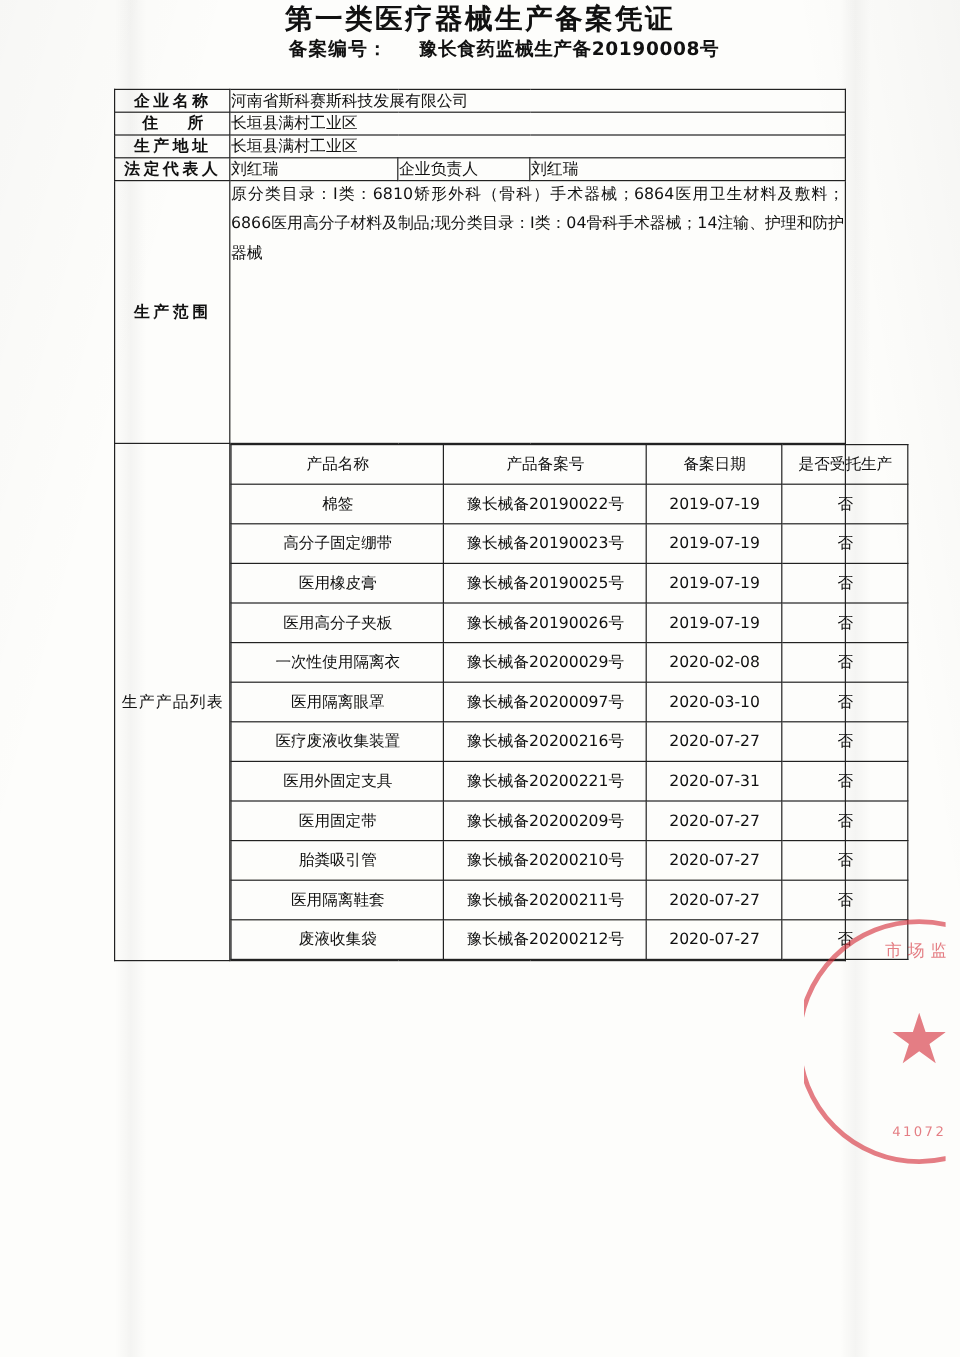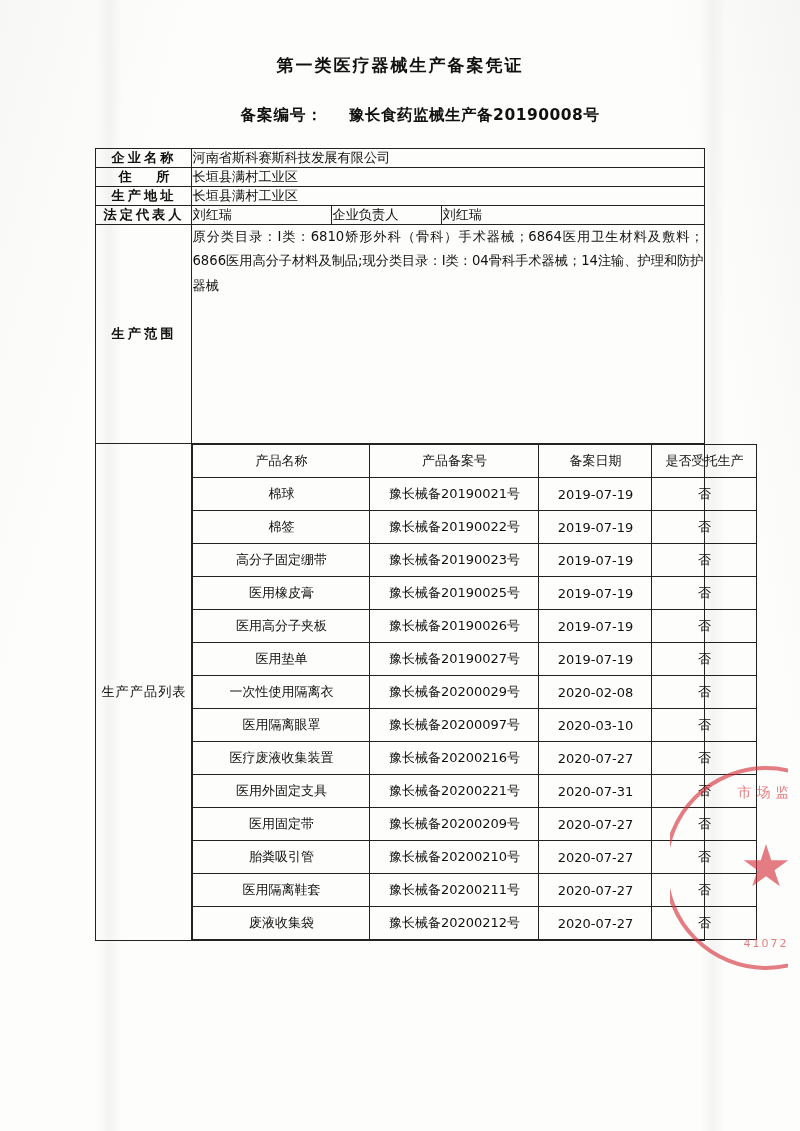--- a/index.html
+++ b/index.html
@@ -33,32 +33,30 @@
     background: linear-gradient(90deg, rgba(0,0,0,0.00), rgba(0,0,0,0.035), rgba(0,0,0,0.00));
     pointer-events: none;
   }
   .content {
     position: relative;
     z-index: 2;
   }
 
   .doc-title {
     text-align: center;
-    font-size: 17px;
+    font-size: 23px;
     font-weight: bold;
     letter-spacing: 2px;
-    margin-top: 54px;
     font-family: "DejaVu Serif", "Liberation Serif", serif;
   }
 
   .record-line {
     display: flex;
     justify-content: center;
     align-items: baseline;
-    margin-top: 28px;
     font-size: 15.5px;
     padding-left: 40px;
   }
   .record-label {
     font-weight: bold;
     letter-spacing: 1px;
   }
   .record-value {
     font-weight: bold;
     margin-left: 26px;
@@ -244,52 +242,40 @@
             <thead>
               <tr>
                 <th class="col-name">产品名称</th>
                 <th class="col-no">产品备案号</th>
                 <th class="col-date">备案日期</th>
                 <th class="col-entrust">是否受托生产</th>
               </tr>
             </thead>
             <tbody>
                 <tr>
-                  <td class="p-name">棉球</td>
-                  <td>豫长械备20190021号</td>
-                  <td>2019-07-19</td>
-                  <td>否</td>
-                </tr>
-                <tr>
                   <td class="p-name">棉签</td>
                   <td>豫长械备20190022号</td>
                   <td>2019-07-19</td>
                   <td>否</td>
                 </tr>
                 <tr>
                   <td class="p-name">高分子固定绷带</td>
                   <td>豫长械备20190023号</td>
                   <td>2019-07-19</td>
                   <td>否</td>
                 </tr>
                 <tr>
                   <td class="p-name">医用橡皮膏</td>
                   <td>豫长械备20190025号</td>
                   <td>2019-07-19</td>
                   <td>否</td>
                 </tr>
                 <tr>
                   <td class="p-name">医用高分子夹板</td>
                   <td>豫长械备20190026号</td>
-                  <td>2019-07-19</td>
-                  <td>否</td>
-                </tr>
-                <tr>
-                  <td class="p-name">医用垫单</td>
-                  <td>豫长械备20190027号</td>
                   <td>2019-07-19</td>
                   <td>否</td>
                 </tr>
                 <tr>
                   <td class="p-name">一次性使用隔离衣</td>
                   <td>豫长械备20200029号</td>
                   <td>2020-02-08</td>
                   <td>否</td>
                 </tr>
                 <tr>

